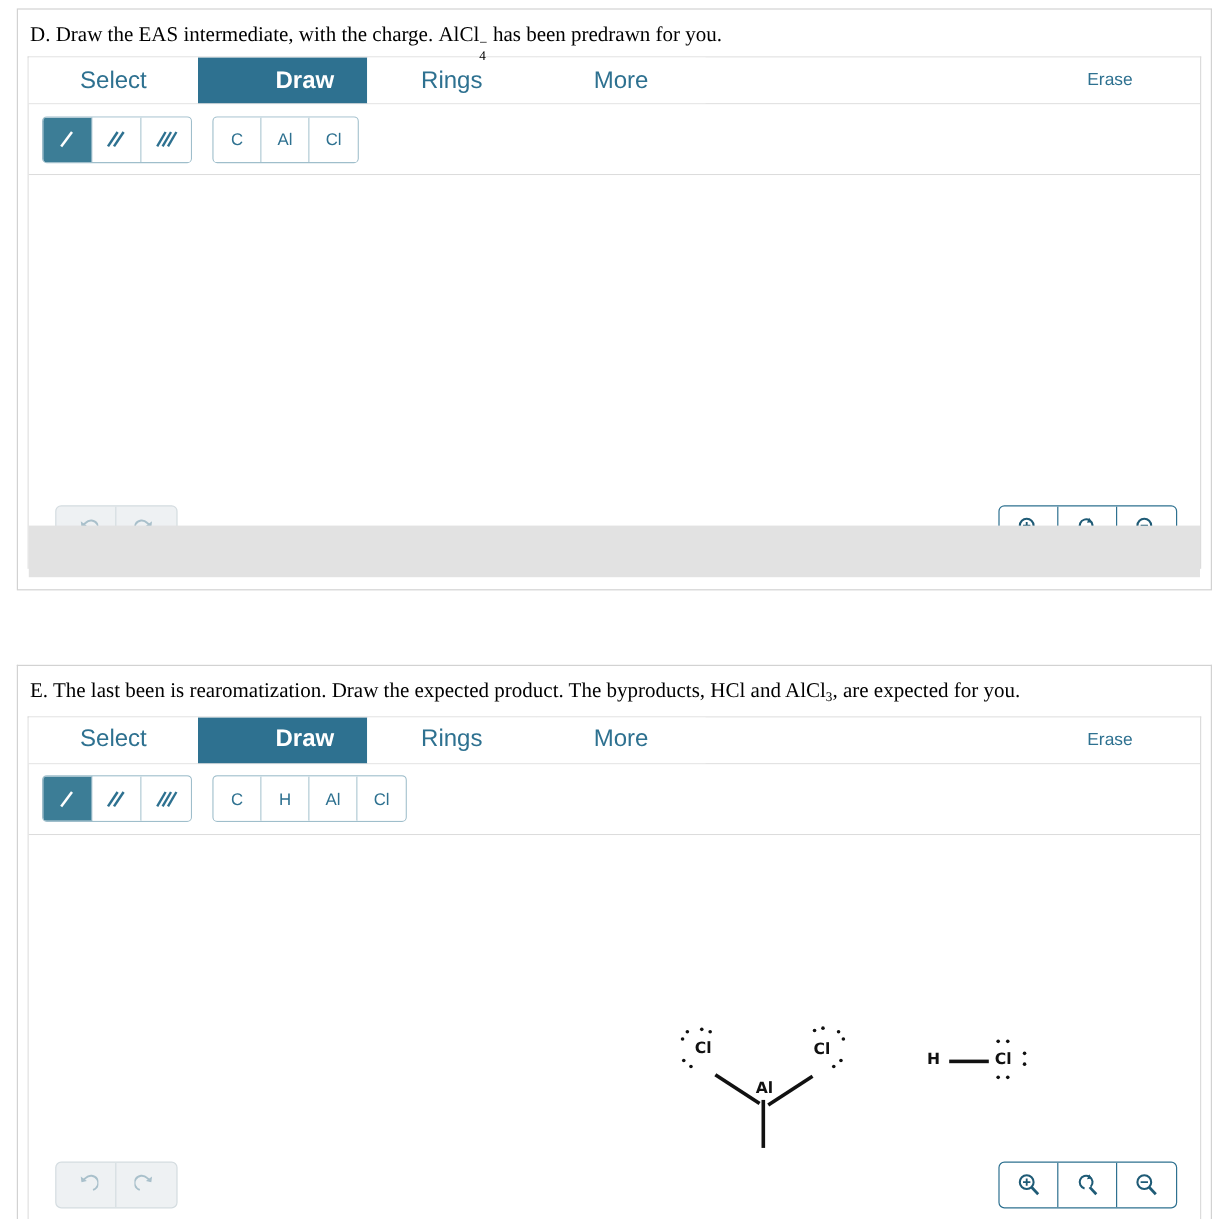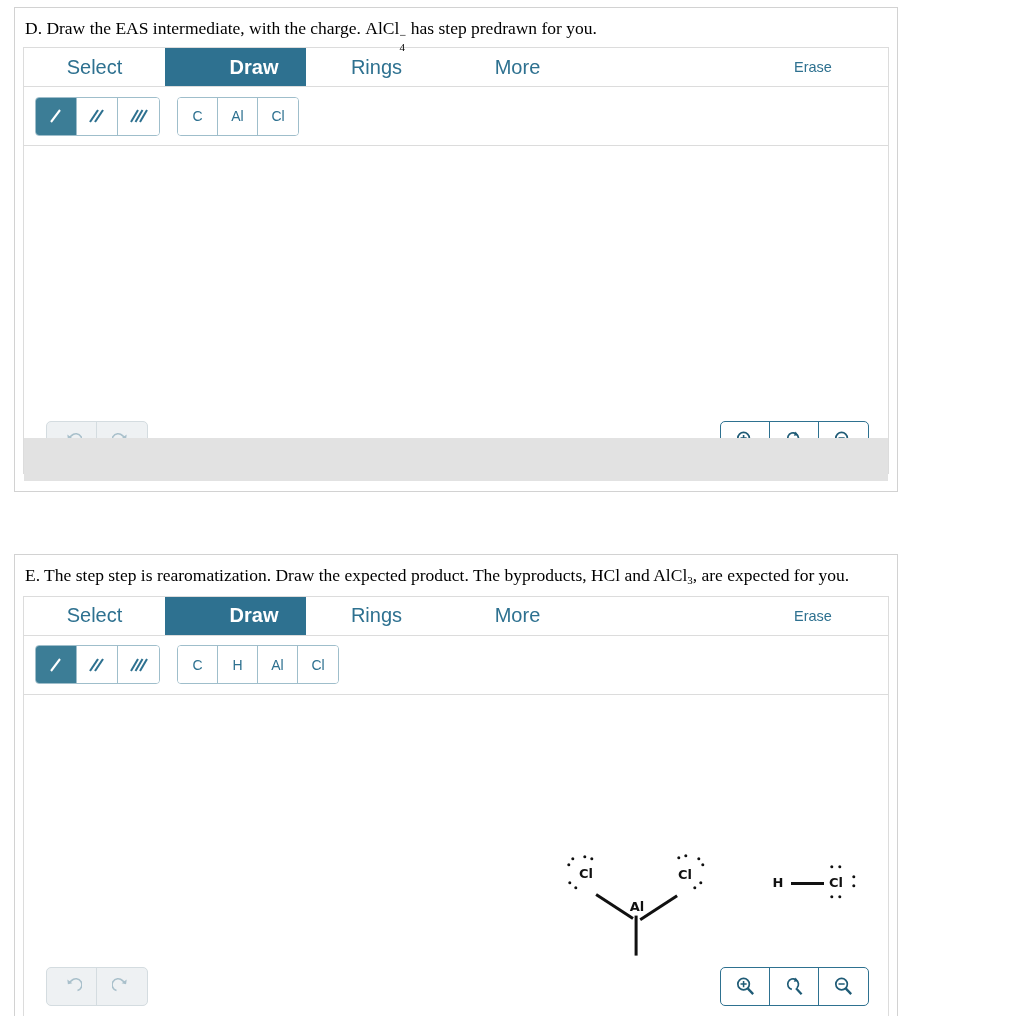--- a/index.html
+++ b/index.html
@@ -7,21 +7,21 @@
     margin: 0; padding: 0;
     width: 1024px; height: 1016px;
     background: #ffffff;
     font-family: "Liberation Sans", sans-serif;
   }
   .page { width: 1024px; height: 1016px; position: relative; overflow: hidden; }
 
   .panel {
     position: absolute;
     left: 14px;
-    width: 884px;
+    width: 996px;
     border: 1px solid #d2d2d2;
     background: #ffffff;
   }
   #panel-d { top: 7px; height: 485px; }
   #panel-e { top: 554px; height: 462px; border-bottom: none; }
 
   .prompt {
     font-family: "Liberation Serif", serif;
     font-size: 17.5px;
     color: #000000;
@@ -148,21 +148,21 @@
     transform: translate(-50%, -50%);
   }
   .bondline { position: absolute; background: #111111; transform-origin: 0 50%; }
 </style>
 </head>
 <body>
 
 <div class="page">
 
   <section class="panel" id="panel-d">
-    <div class="prompt"><span>D. Draw the EAS intermediate, with the charge. </span><span class="fml"><span>AlCl</span><span style="position:relative;display:inline-block;width:7px;"><span class="sub4">4</span><span class="supm">−</span></span></span><span> has step predrawn for you.</span></div>
+    <div class="prompt"><span>D. Draw the EAS intermediate, with the charge. </span><span class="fml"><span>AlCl</span><span style="position:relative;display:inline-block;width:7px;"><span class="sub4">4</span><span class="supm">−</span></span></span><span> has been predrawn for you.</span></div>
 
     <div class="editor">
       <div class="tabbar">
         <div class="tab">Select</div>
         <div class="tab active">Draw</div>
         <div class="tab">Rings</div>
         <div class="tab">More</div>
         <div class="tab-spacer"></div>
         <div class="tab-erase">Erase</div>
       </div>
@@ -238,21 +238,21 @@
             </svg>
           </div>
         </div>
       </div>
     </div>
 
     <div class="footer-strip"></div>
   </section>
 
   <section class="panel" id="panel-e">
-    <div class="prompt"><span>E. The step step is rearomatization. Draw the expected product. The byproducts, HCl and </span><span><span>AlCl</span><sub>3</sub></span><span>, are expected for you.</span></div>
+    <div class="prompt"><span>E. The last been is rearomatization. Draw the expected product. The byproducts, HCl and </span><span><span>AlCl</span><sub>3</sub></span><span>, are expected for you.</span></div>
 
     <div class="editor">
       <div class="tabbar">
         <div class="tab">Select</div>
         <div class="tab active">Draw</div>
         <div class="tab">Rings</div>
         <div class="tab">More</div>
         <div class="tab-spacer"></div>
         <div class="tab-erase">Erase</div>
       </div>

